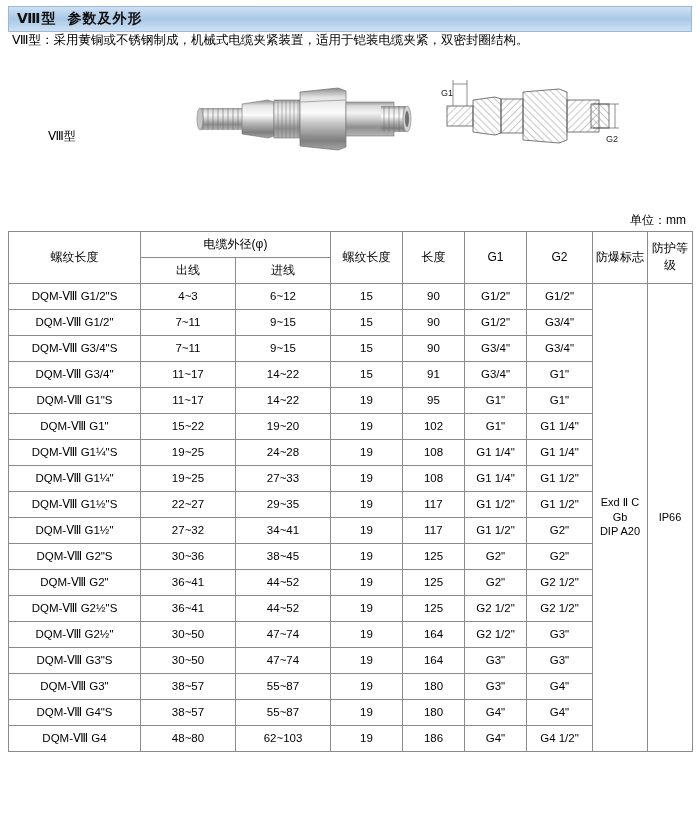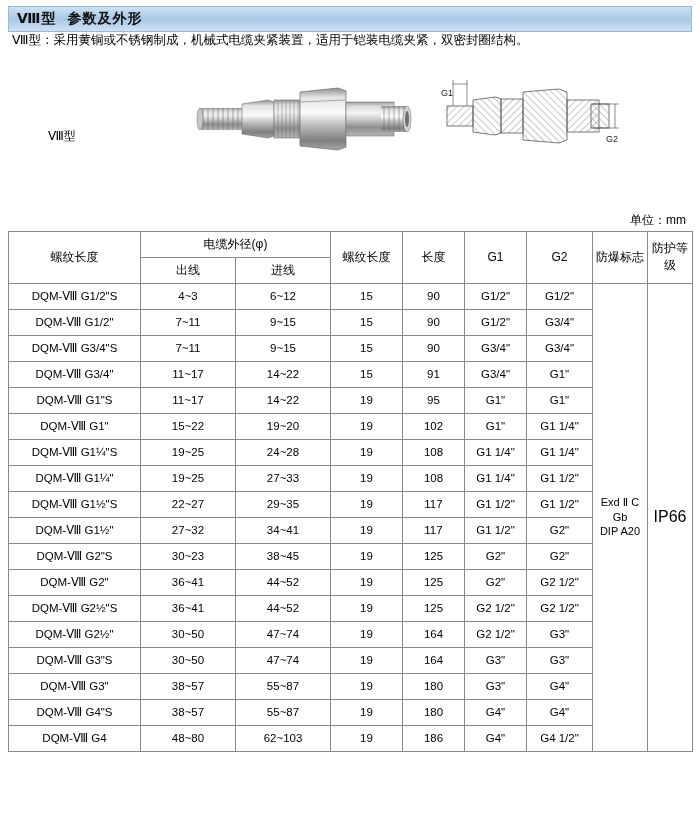--- a/index.html
+++ b/index.html
@@ -130,21 +130,21 @@
   .col-g1    { width: 62px; }
   .col-g2    { width: 66px; }
   .col-ex    { width: 55px; }
   .col-ip    { width: 45px; }
 
   .ex-cell {
     font-size: 11px;
     line-height: 1.35;
   }
   .ip-cell {
-    font-size: 16px;
+    font-size: 11px;
   }
   .note {
     margin-top: 8px;
     font-size: 11.5px;
     padding-left: 4px;
   }
 </style>
 </head>
 <body>
 
@@ -377,21 +377,21 @@
         <td class="model">DQM-Ⅷ  G1½"</td>
         <td>27~32</td>
         <td>34~41</td>
         <td>19</td>
         <td>117</td>
         <td>G1 1/2"</td>
         <td>G2"</td>
       </tr>
       <tr>
         <td class="model">DQM-Ⅷ  G2"S</td>
-        <td>30~23</td>
+        <td>30~36</td>
         <td>38~45</td>
         <td>19</td>
         <td>125</td>
         <td>G2"</td>
         <td>G2"</td>
       </tr>
       <tr>
         <td class="model">DQM-Ⅷ  G2"</td>
         <td>36~41</td>
         <td>44~52</td>

